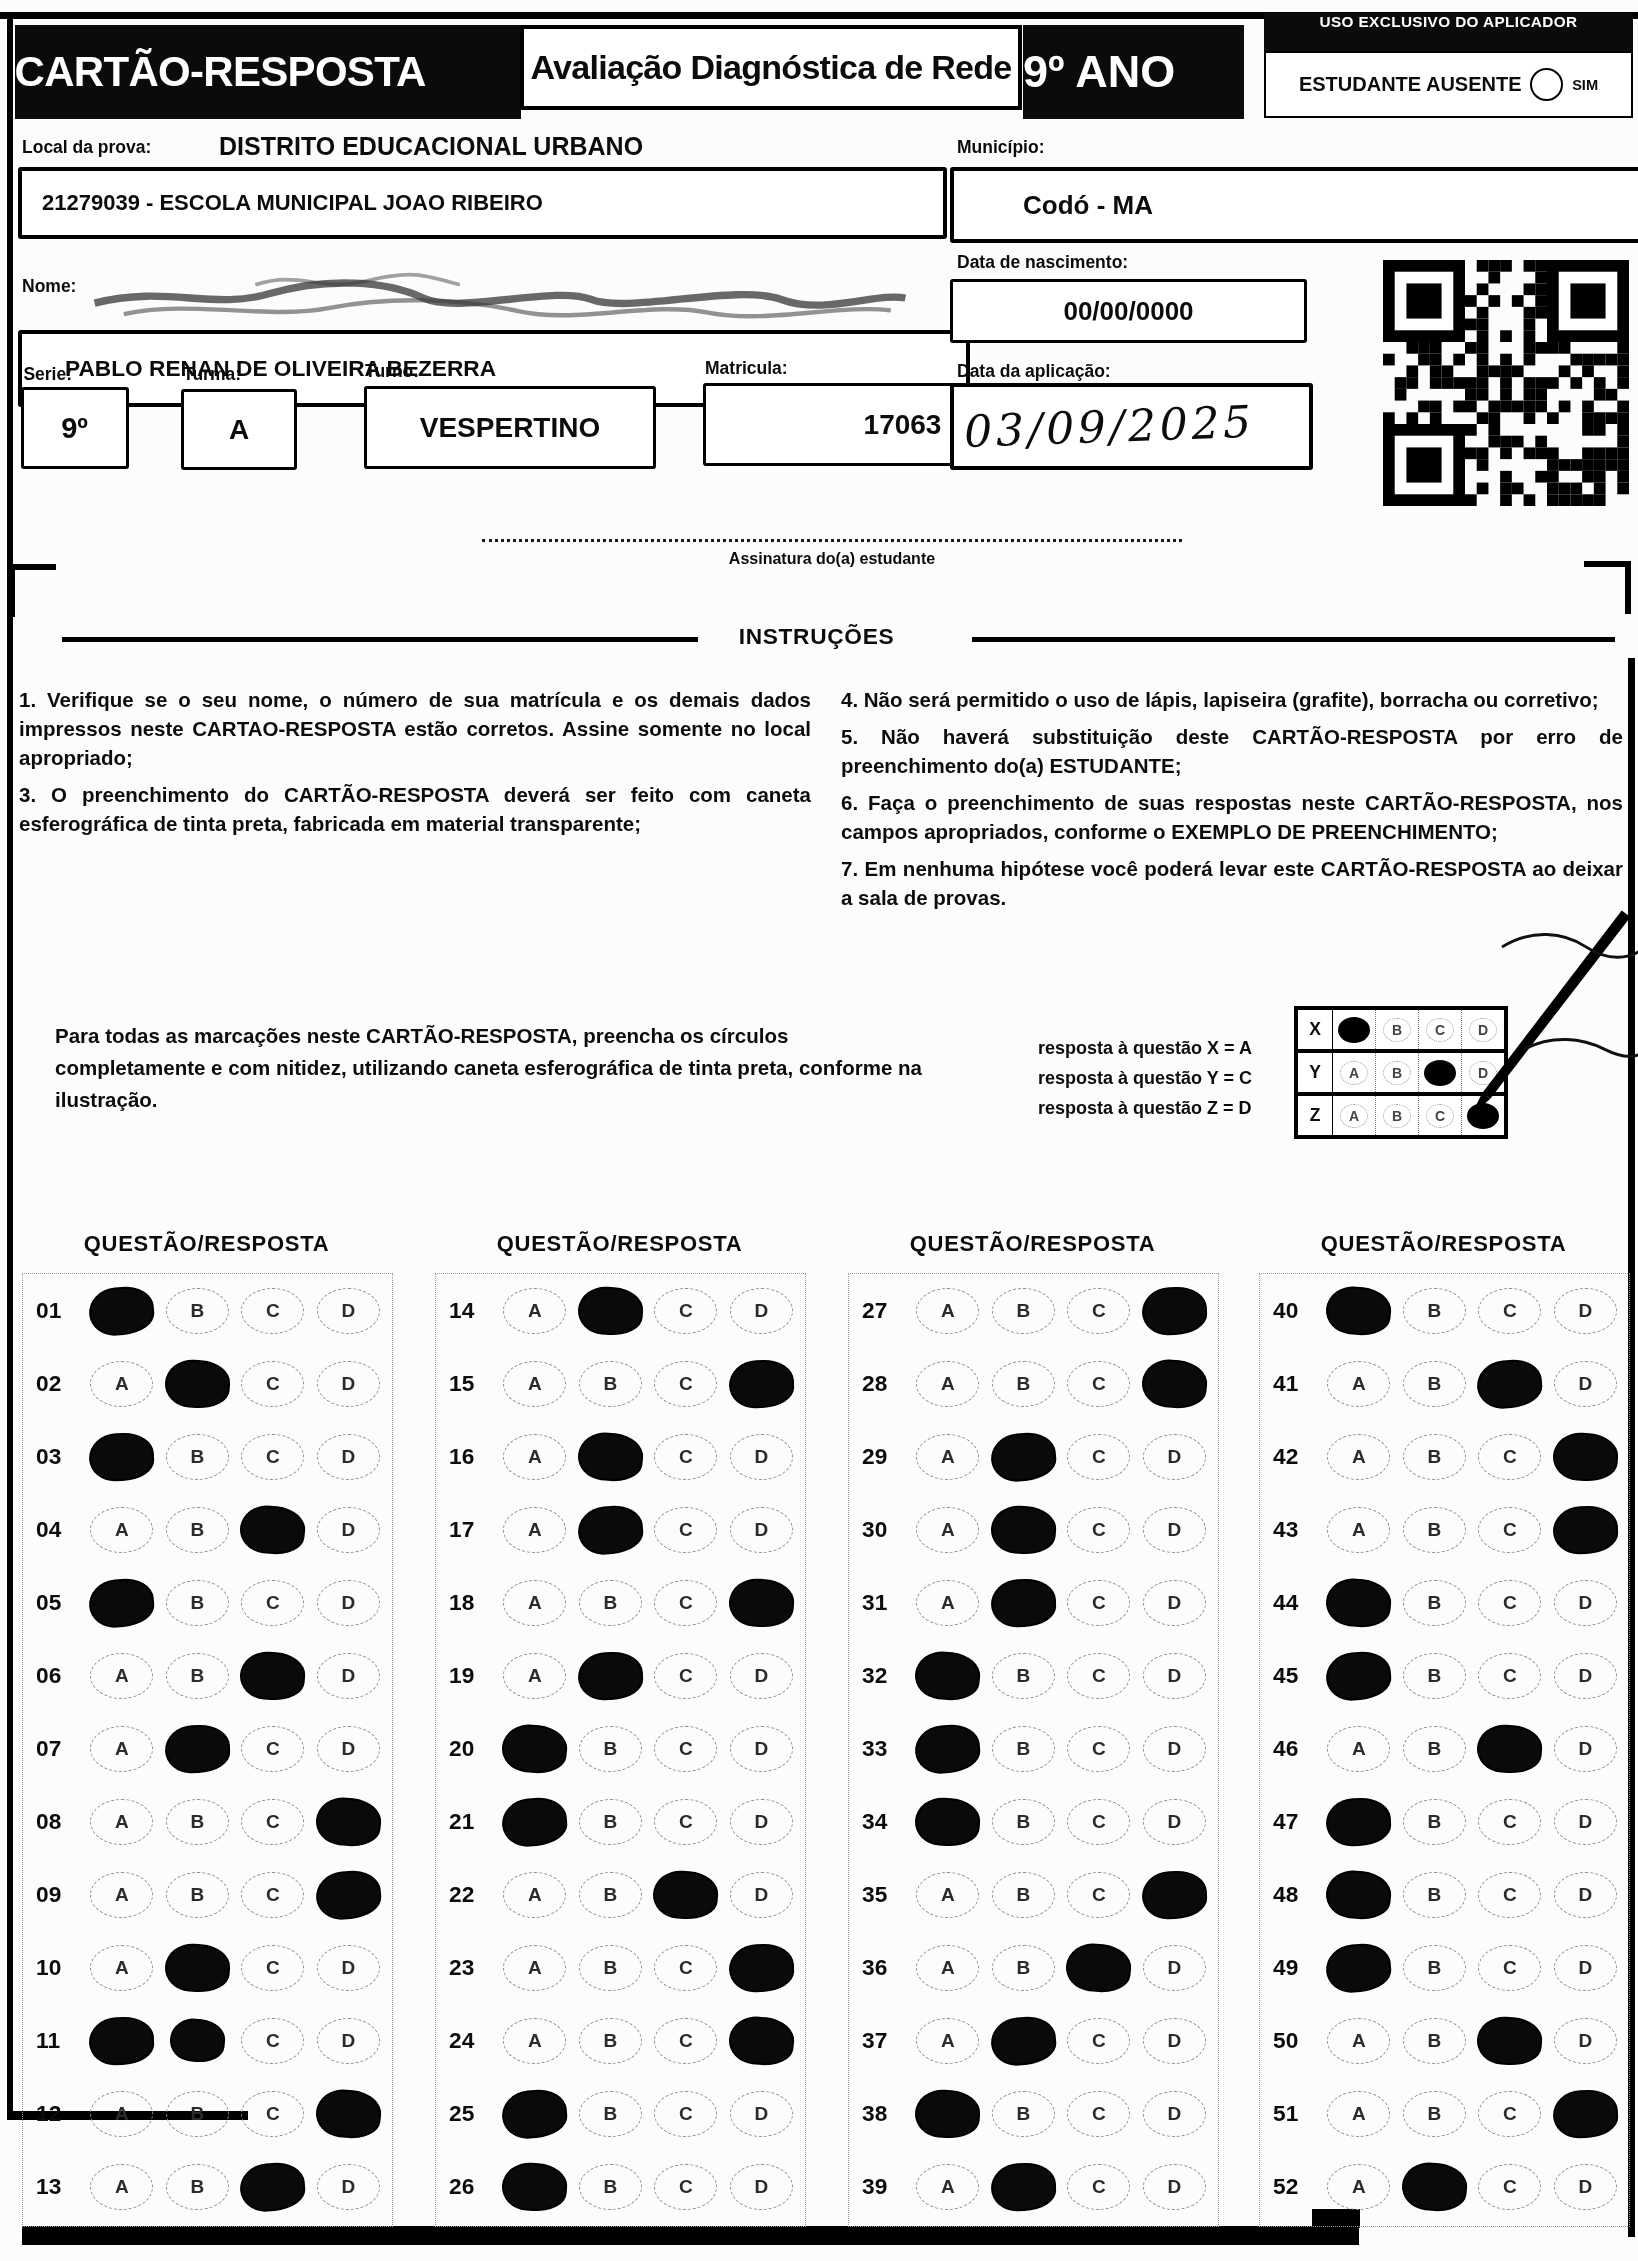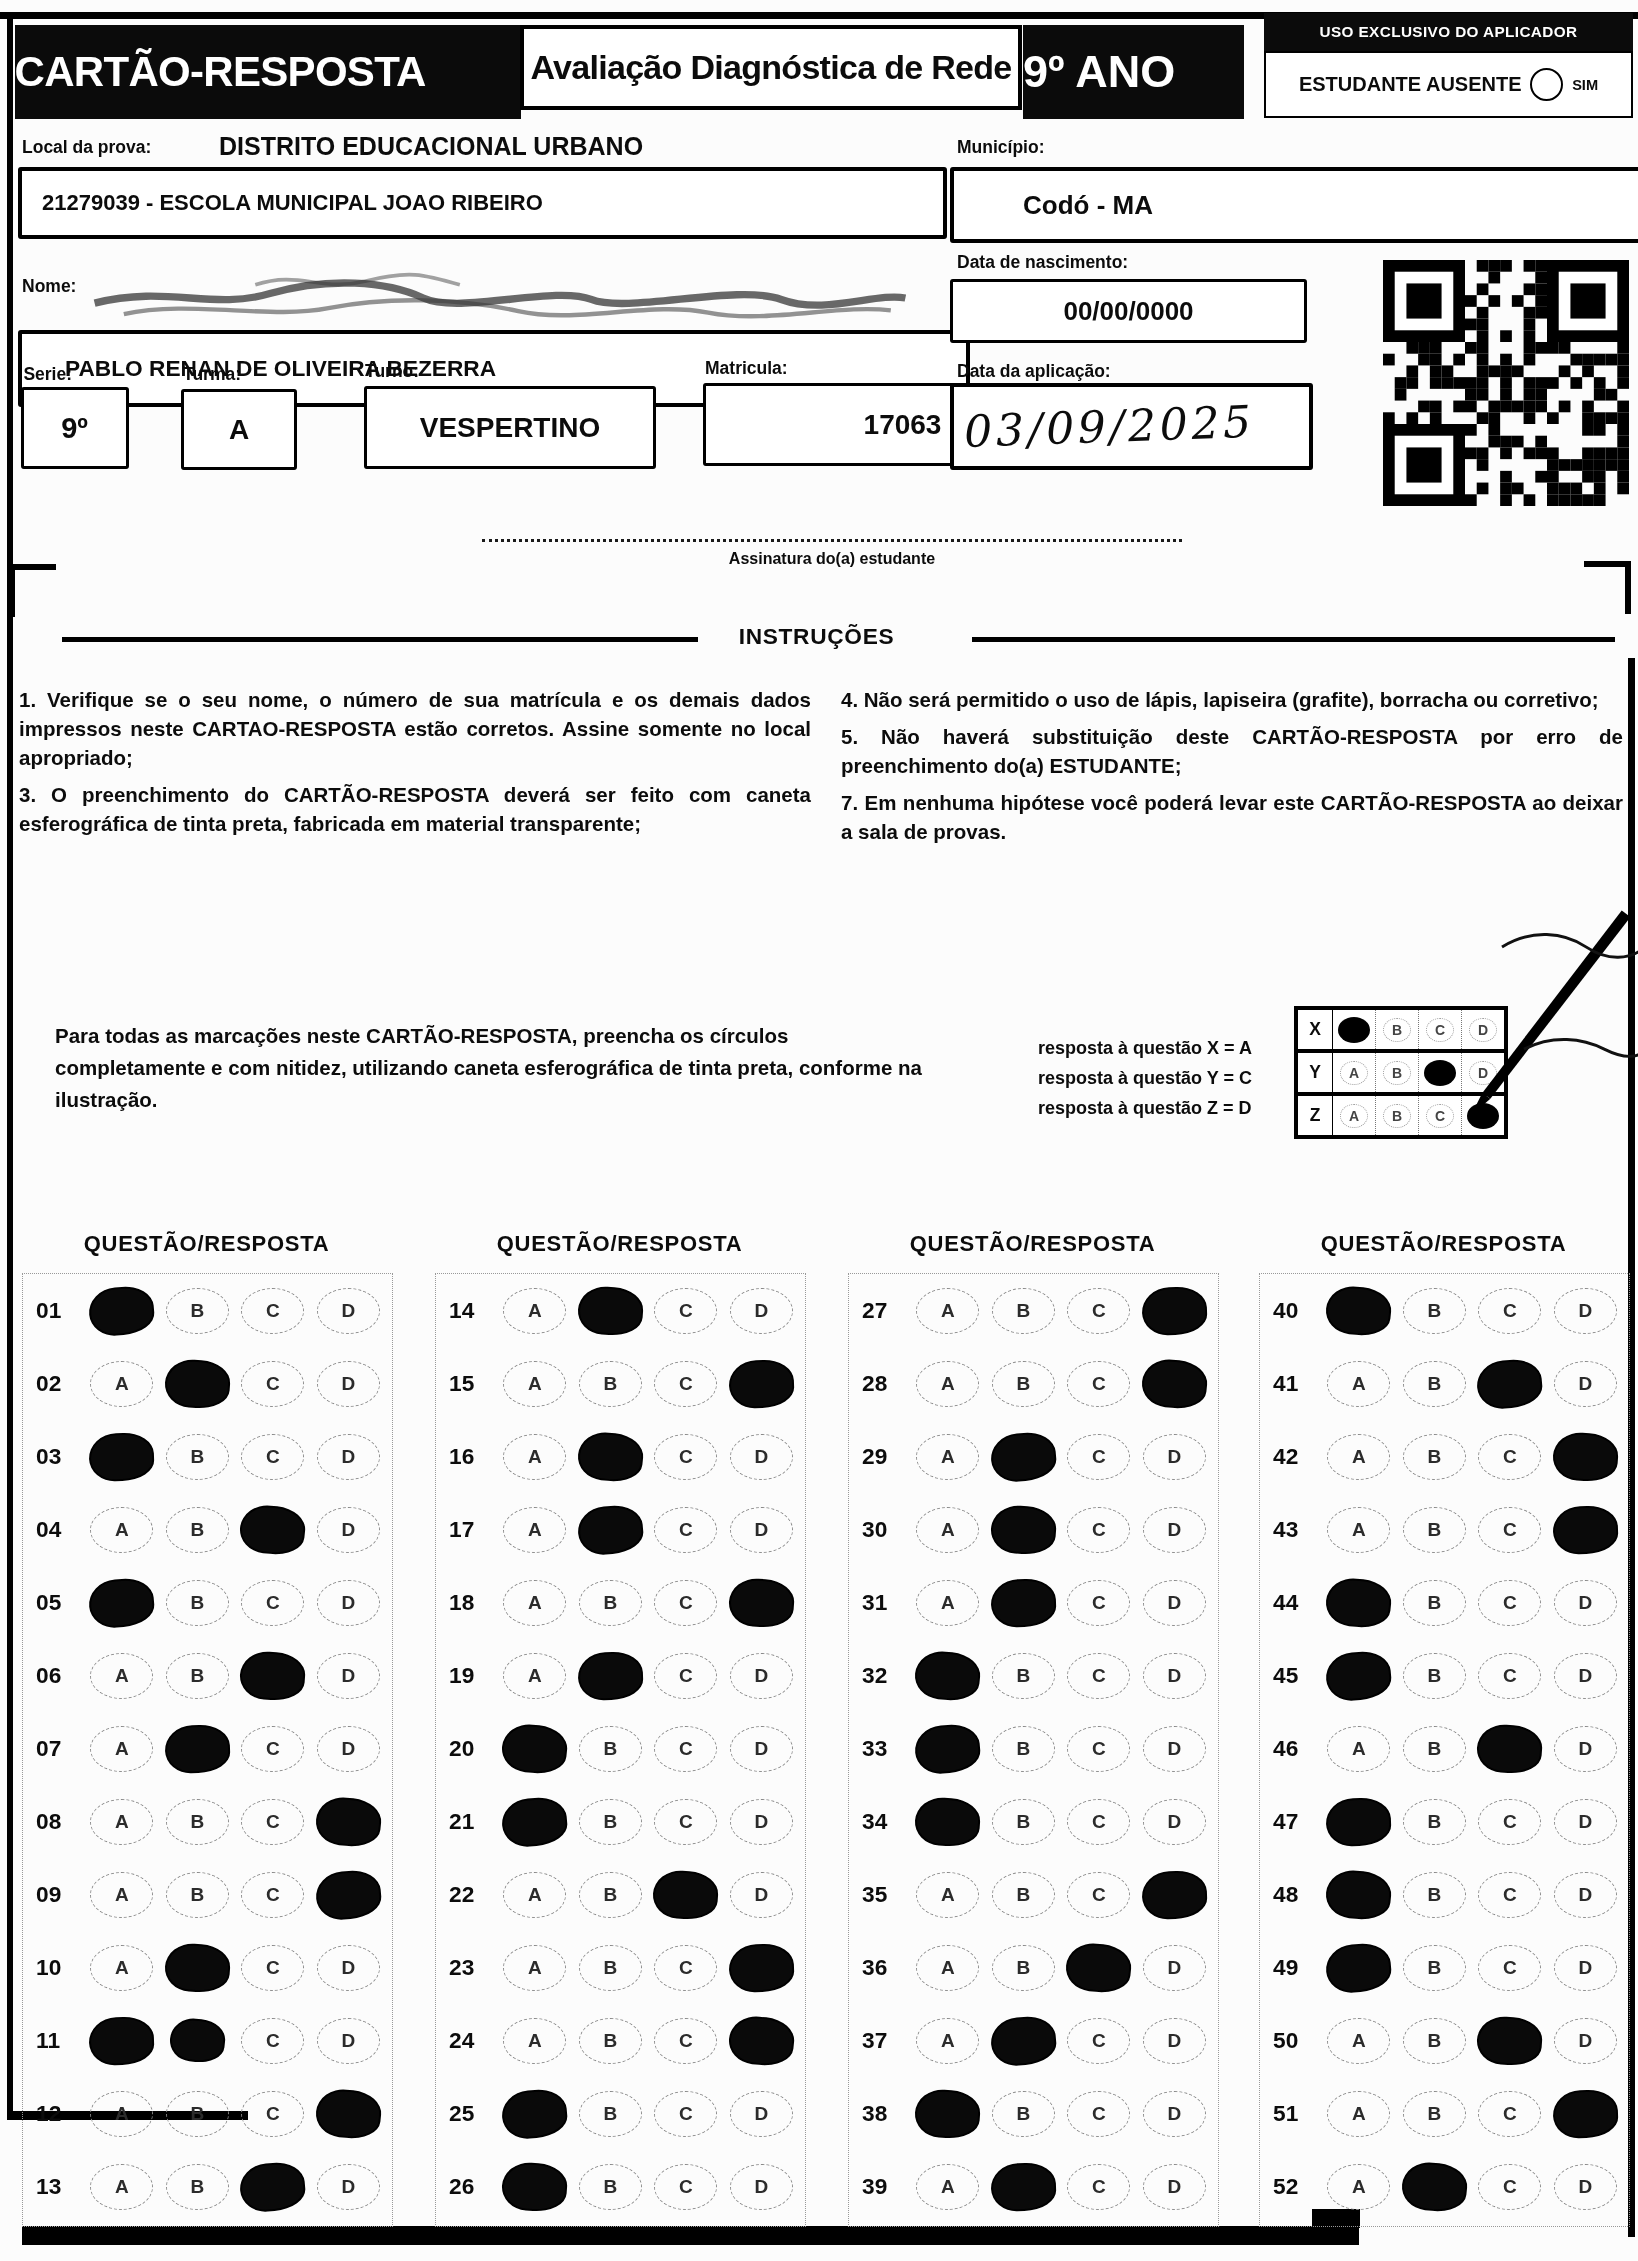--- a/index.html
+++ b/index.html
@@ -10,21 +10,21 @@
   .abs{position:absolute}
   
   .rule{background:#000;position:absolute}
   
   .blackbox{background:#0b0b0b;color:#fff;display:flex;align-items:center;justify-content:flex-start;position:absolute}
   #title-box{left:14.6px;top:25px;width:506px;height:94px;font-size:42px;font-weight:700;letter-spacing:-0.7px}
   #subtitle-box{left:520px;top:25px;width:494px;height:77px;background:#fff;border:4.4px solid #000;
     display:flex;align-items:center;justify-content:center;font-size:34px;font-weight:700;position:absolute;letter-spacing:-0.7px}
   #grade-box{left:1023px;top:25px;width:221px;height:94px;font-size:45px;font-weight:700}
   #aplicador-box{left:1264px;top:13px;width:369px;height:107px;position:absolute}
-  #aplicador-strip{height:38px;background:#0b0b0b;color:#fff;display:flex;align-items:center;justify-content:center;
+  #aplicador-strip{height:38px;background:#0b0b0b;color:#fff;display:flex;justify-content:center;
     font-size:15.3px;font-weight:700;letter-spacing:0.4px}
   #aplicador-body{height:63px;border:2.9px solid #000;background:#fff;display:flex;align-items:center;justify-content:center;gap:8.8px}
   #aplicador-body .lbl-ausente{font-size:20px;font-weight:700}
   #absent-circle{width:29px;height:29px;border:2.2px solid #000;border-radius:50%;background:#fff}
   #aplicador-body .lbl-sim{font-size:14.6px;font-weight:700}
   
   .lbl{position:absolute;font-weight:700;font-size:17.5px}
   .fbox{position:absolute;border:4.4px solid #000;border-radius:2.9px;background:#fff;display:flex;align-items:center;font-weight:700}
   .fbox.center{justify-content:center}
   
@@ -317,20 +317,21 @@
 <div id="instr-title">INSTRUÇÕES</div>
 <div class="rule" style="left:972px;top:637px;width:643px;height:5.1px"></div>
 
 <div class="instr-col" id="instr-left">
   <p>1. Verifique se o seu nome, o número de sua matrícula e os demais dados impressos neste CARTAO-RESPOSTA estão corretos. Assine somente no local apropriado;</p>
   <p>3. O preenchimento do CARTÃO-RESPOSTA deverá ser feito com caneta esferográfica de tinta preta, fabricada em material transparente;</p>
 </div>
 <div class="instr-col" id="instr-right">
   <p>4. Não será permitido o uso de lápis, lapiseira (grafite), borracha ou corretivo;</p>
   <p>5. Não haverá substituição deste CARTÃO-RESPOSTA por erro de preenchimento do(a) ESTUDANTE;</p>
+  <p>6. Faça o preenchimento de suas respostas neste CARTÃO-RESPOSTA, nos campos apropriados, conforme o EXEMPLO DE PREENCHIMENTO;</p>
   <p>7. Em nenhuma hipótese você poderá levar este CARTÃO-RESPOSTA ao deixar a sala de provas.</p>
 </div>
 
 <div id="example-text">Para todas as marcações neste CARTÃO-RESPOSTA, preencha os círculos completamente e com nitidez, utilizando caneta esferográfica de tinta preta, conforme na ilustração.</div>
 <div id="example-legend">
   <div>resposta à questão X = A</div>
   <div>resposta à questão Y = C</div>
   <div>resposta à questão Z = D</div>
 </div>
 <div id="ex-grid">

